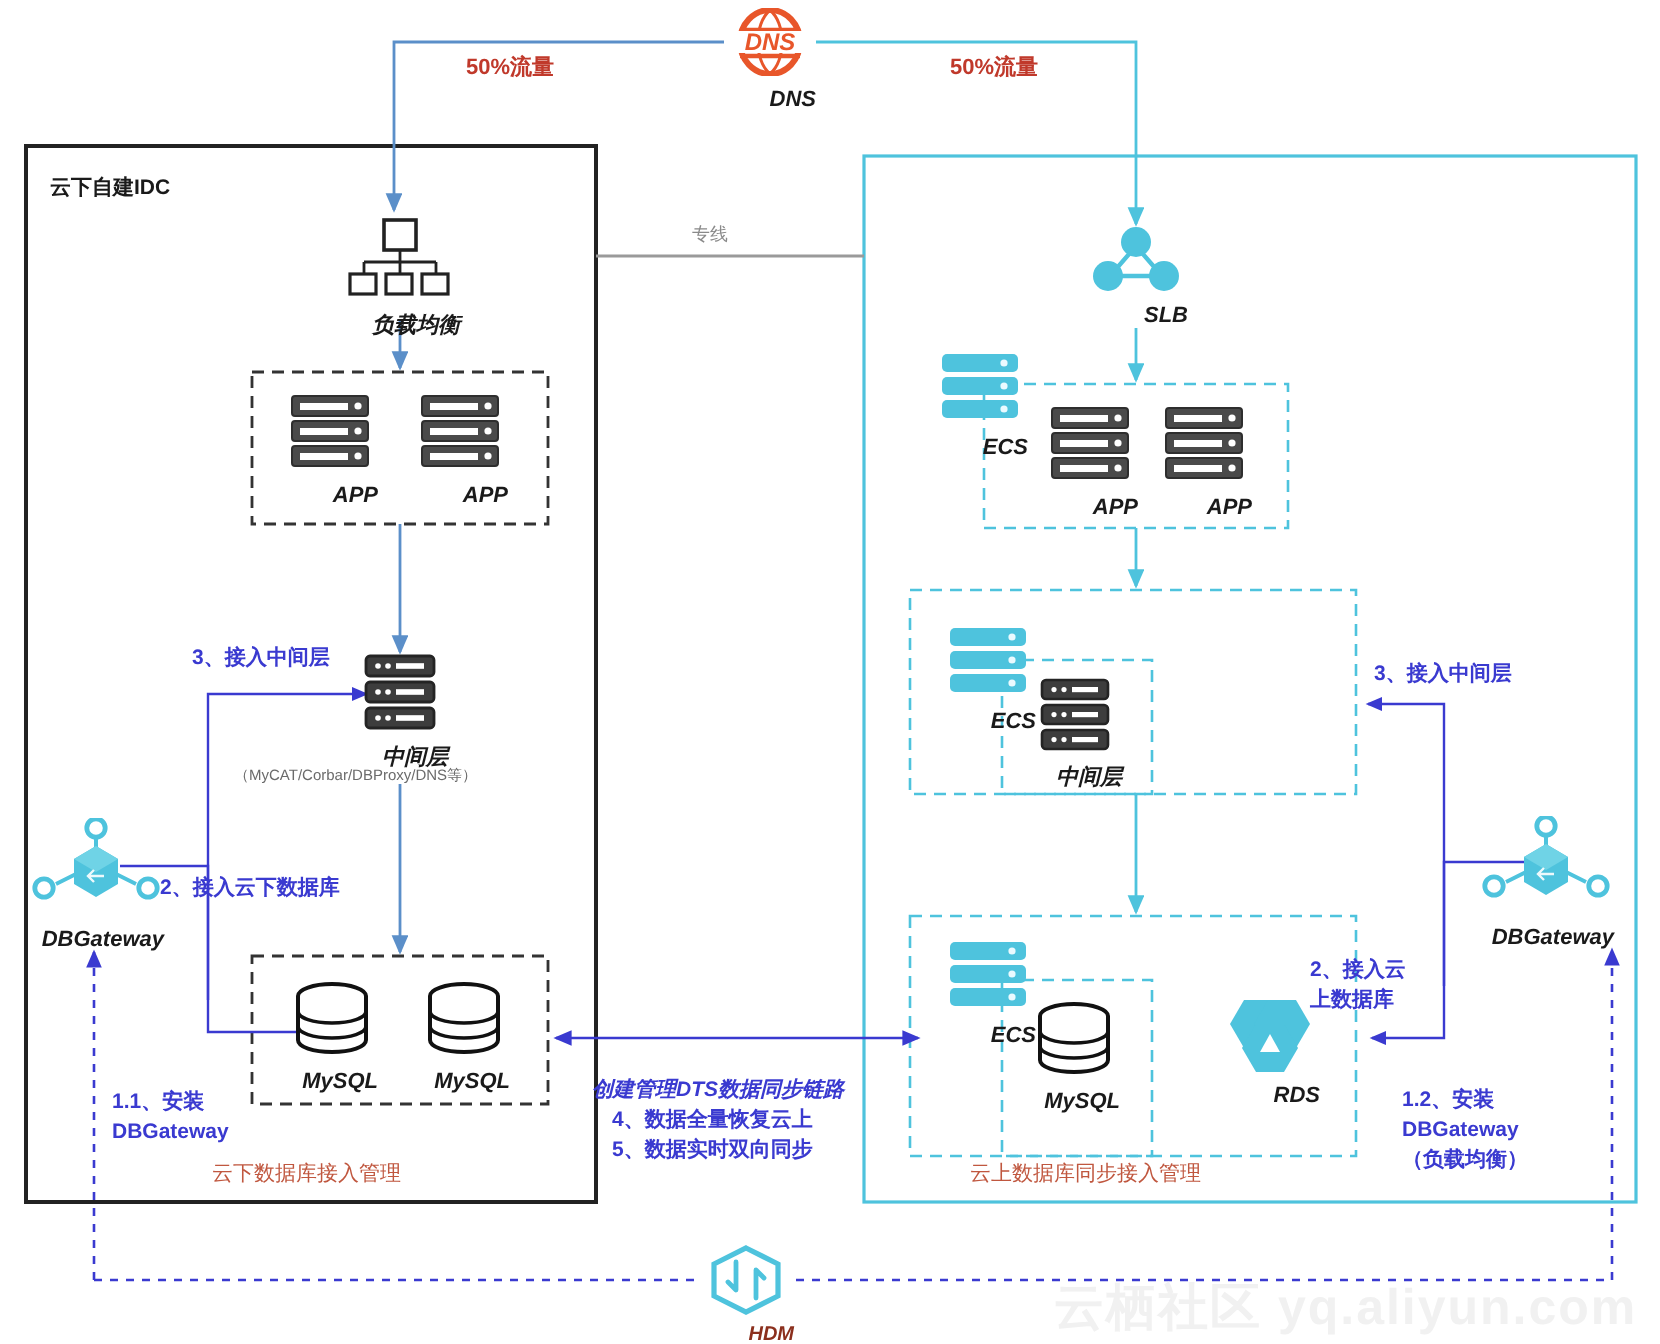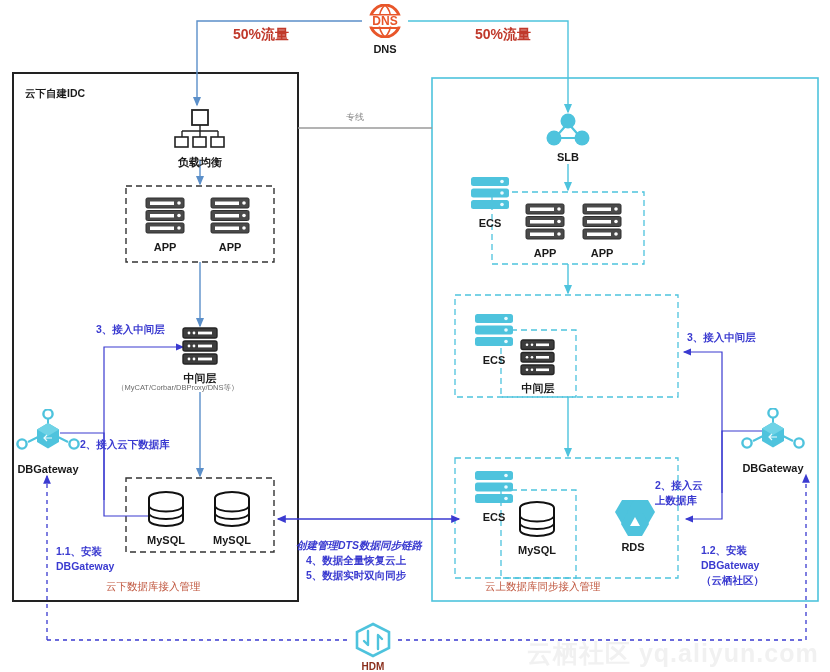--- a/index.html
+++ b/index.html
@@ -3,25 +3,25 @@
 <meta charset="utf-8">
 <style>
   html,body{margin:0;padding:0;background:#ffffff;}
   body{
     width:830px;height:672px;position:relative;overflow:hidden;
     font-family:"Liberation Sans","DejaVu Sans",sans-serif;
     color:#1a1a1a;
   }
   #stage{position:absolute;left:0;top:0;width:830px;height:672px;}
   svg.layer{position:absolute;left:0;top:0;width:830px;height:672px;overflow:visible;}
-  .node{position:absolute;text-align:center;}
+  .node{position:absolute;text-align:right;font-style:italic;}
   .lbl{font-weight:bold;font-size:11px;color:#1a1a1a;white-space:nowrap;line-height:1.1;}
   .lbl-sm{font-size:7.5px;color:#6b6b6b;white-space:nowrap;font-weight:normal;}
   .ann{position:absolute;font-size:10.5px;color:#3a3ad0;font-weight:bold;line-height:1.35;white-space:nowrap;}
-  .ann-red{position:absolute;font-size:14px;color:#c0392b;font-weight:bold;white-space:nowrap;}
+  .ann-red{position:absolute;font-size:11px;color:#c0392b;font-weight:bold;white-space:nowrap;}
   .ann-gray{position:absolute;font-size:9px;color:#8a8a8a;white-space:nowrap;}
   .zone-title{position:absolute;font-size:10.5px;font-weight:bold;color:#1a1a1a;white-space:nowrap;}
   .zone-foot{position:absolute;font-size:10.5px;color:#c0573f;white-space:nowrap;}
   .wm{position:absolute;font-size:25px;color:#f1f1f1;font-weight:bold;letter-spacing:1px;white-space:nowrap;}
 </style>
 </head>
 <body>
 
 <div id="stage">
 
@@ -343,21 +343,21 @@
 
   <div class="ann" style="left:80px;top:437px;">2、接入云下数据库</div>
   <div class="ann" style="left:655px;top:478px;">2、接入云</div>
   <div class="ann" style="left:655px;top:493px;">上数据库</div>
 
   <div class="ann" style="left:56px;top:544px;">1.1、安装</div>
   <div class="ann" style="left:56px;top:559px;">DBGateway</div>
 
   <div class="ann" style="left:701px;top:543px;">1.2、安装</div>
   <div class="ann" style="left:701px;top:558px;">DBGateway</div>
-  <div class="ann" style="left:701px;top:573px;">（云栖社区）</div>
+  <div class="ann" style="left:701px;top:573px;">（负载均衡）</div>
 
   <div class="ann" style="left:296px;top:538px;font-style:italic;">创建管理DTS数据同步链路</div>
   <div class="ann" style="left:306px;top:553px;">4、数据全量恢复云上</div>
   <div class="ann" style="left:306px;top:568px;">5、数据实时双向同步</div>
 
   <div class="wm" style="left:527px;top:637px;">云栖社区 yq.aliyun.com</div>
 
 </div>
 
 </body></html>

